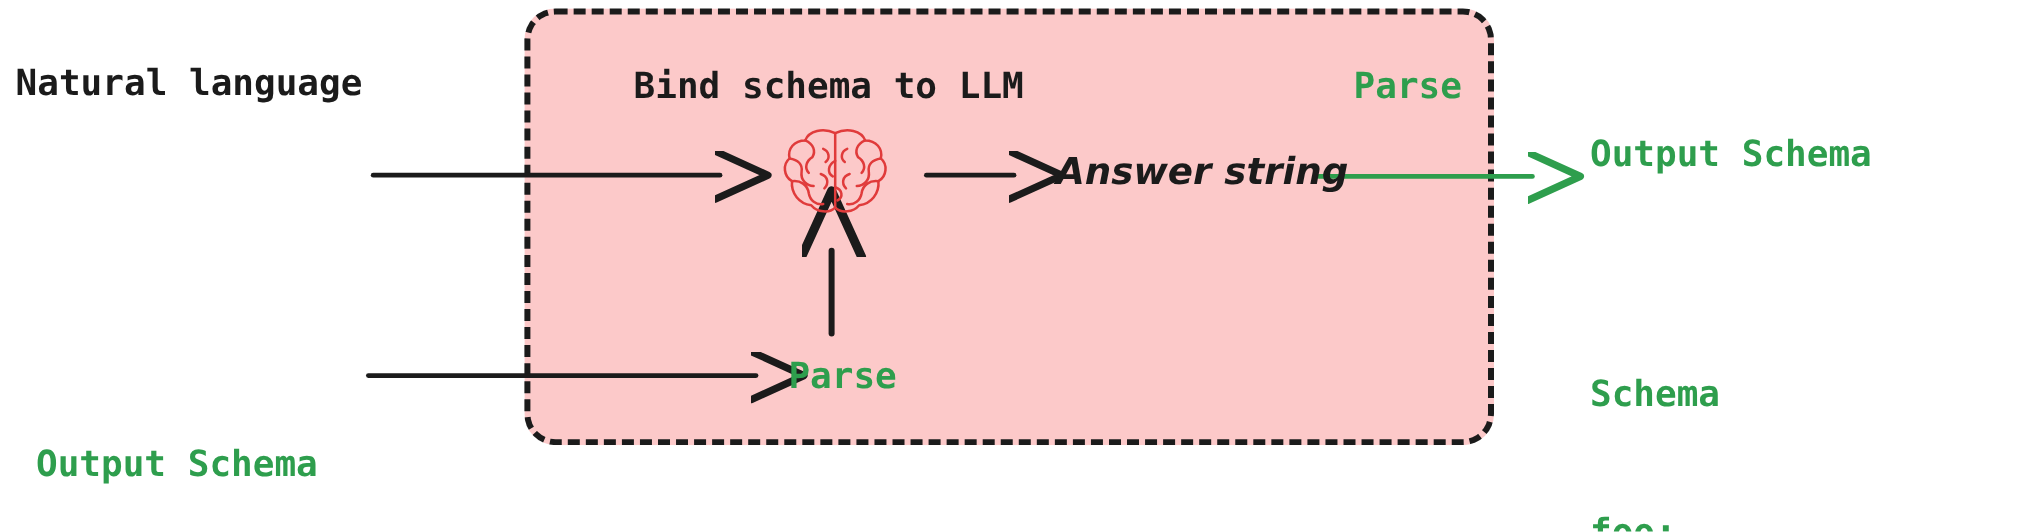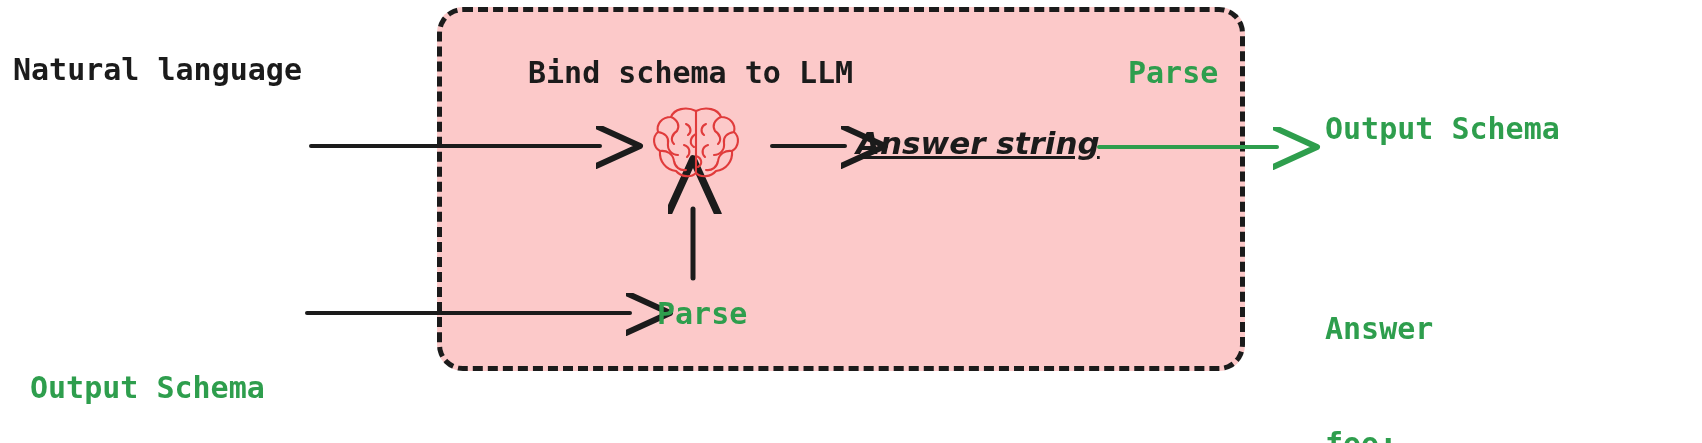--- a/index.html
+++ b/index.html
@@ -68,23 +68,22 @@
   }
   #bind-schema-label {
     left: 528px; top: 54px;
     font-size: 30px;
   }
   #parse-label {
     left: 1128px; top: 54px;
     font-size: 30px;
   }
   #answer-string-label {
-    left: 856px; top: 124px;
+    left: 880px; top: 124px;
     font-size: 31px;
-    text-decoration: underline;
   }
   #tool-label {
     left: 657px; top: 295px;
     font-size: 30px;
   }
   #output-schema-block {
     left: 1325px; top: 33px;
     font-size: 30px;
   }
 
@@ -170,18 +169,18 @@
 
   <div class="txt mono green" id="parse-label">Parse</div>
 
   <div class="txt hand" id="answer-string-label">Answer string</div>
 
   <div class="txt mono green" id="tool-label">Parse</div>
 
   <div class="txt mono green" id="output-schema-block">
     <div>Output Schema</div>
     <div style="height:8px"></div>
-    <div>Answer</div>
+    <div>Schema</div>
     <div>foo:  ...</div>
     
   </div>
 
 </div>
 
 </body></html>

